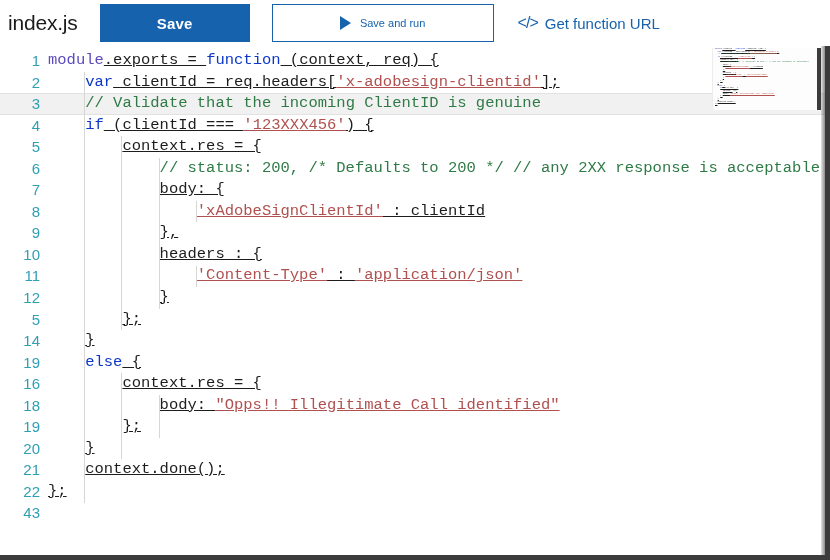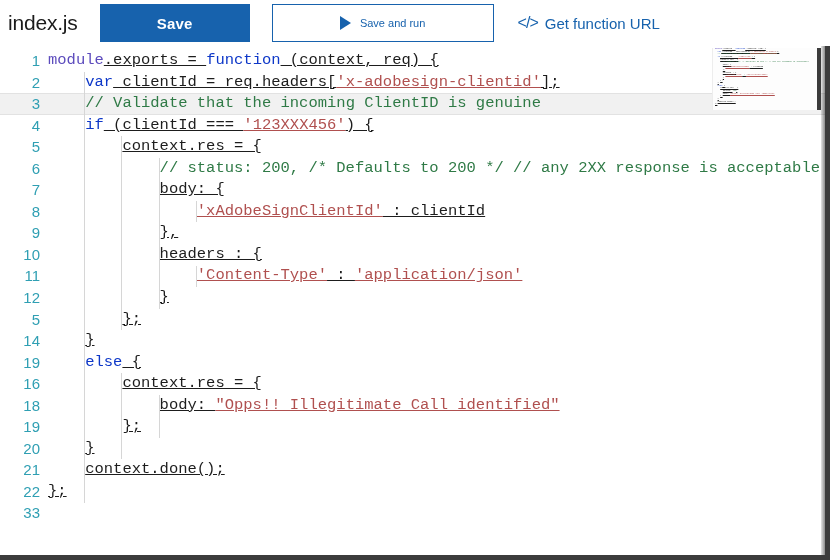--- a/index.html
+++ b/index.html
@@ -255,21 +255,21 @@
           <div class="code-line"><span class="ln">12</span><span class="ltext" style="left: 159.6px;"><span class="pln">}</span></span></div>
           <div class="code-line"><span class="ln">5</span><span class="ltext" style="left: 122.4px;"><span class="pln">};</span></span></div>
           <div class="code-line"><span class="ln">14</span><span class="ltext" style="left: 85.2px;"><span class="pln">}</span></span></div>
           <div class="code-line"><span class="ln">19</span><span class="ltext" style="left: 85.2px;"><span class="kw">else</span><span class="pln"> {</span></span></div>
           <div class="code-line"><span class="ln">16</span><span class="ltext" style="left: 122.4px;"><span class="pln">context.res = {</span></span></div>
           <div class="code-line"><span class="ln">18</span><span class="ltext" style="left: 159.6px;"><span class="pln">body: </span><span class="str">"Opps!! Illegitimate Call identified"</span></span></div>
           <div class="code-line"><span class="ln">19</span><span class="ltext" style="left: 122.4px;"><span class="pln">};</span></span></div>
           <div class="code-line"><span class="ln">20</span><span class="ltext" style="left: 85.2px;"><span class="pln">}</span></span></div>
           <div class="code-line"><span class="ln">21</span><span class="ltext" style="left: 85.2px;"><span class="pln">context.done();</span></span></div>
           <div class="code-line"><span class="ln">22</span><span class="ltext" style="left: 48px;"><span class="pln">};</span></span></div>
-          <div class="code-line"><span class="ln">33</span><span class="ltext" style="left: 48px;"></span></div>
+          <div class="code-line"><span class="ln">43</span><span class="ltext" style="left: 48px;"></span></div>
           <div class="guide" style="left: 84.2px; top: 21.55px; height: 431px;"></div>
           <div class="guide" style="left: 121.4px; top: 86.2px; height: 193.95px;"></div>
           <div class="guide" style="left: 121.4px; top: 323.25px; height: 86.2px;"></div>
           <div class="guide" style="left: 158.6px; top: 107.75px; height: 150.85px;"></div>
           <div class="guide" style="left: 158.6px; top: 344.8px; height: 43.1px;"></div>
           <div class="guide" style="left: 195.8px; top: 150.85px; height: 21.55px;"></div>
           <div class="guide" style="left: 195.8px; top: 215.5px; height: 21.55px;"></div>
         </div>
 
       <div class="minimap" id="minimap">

